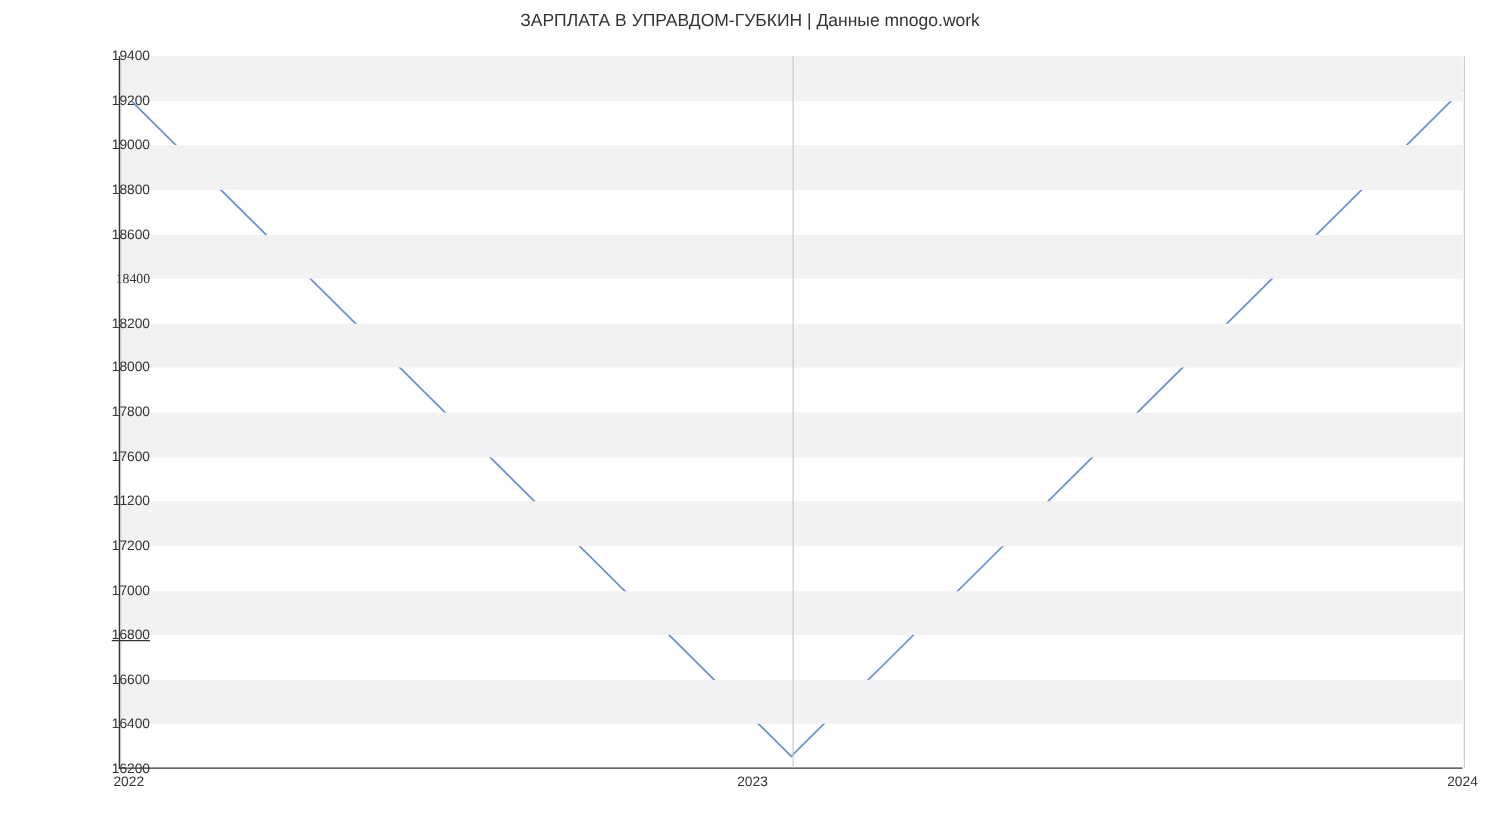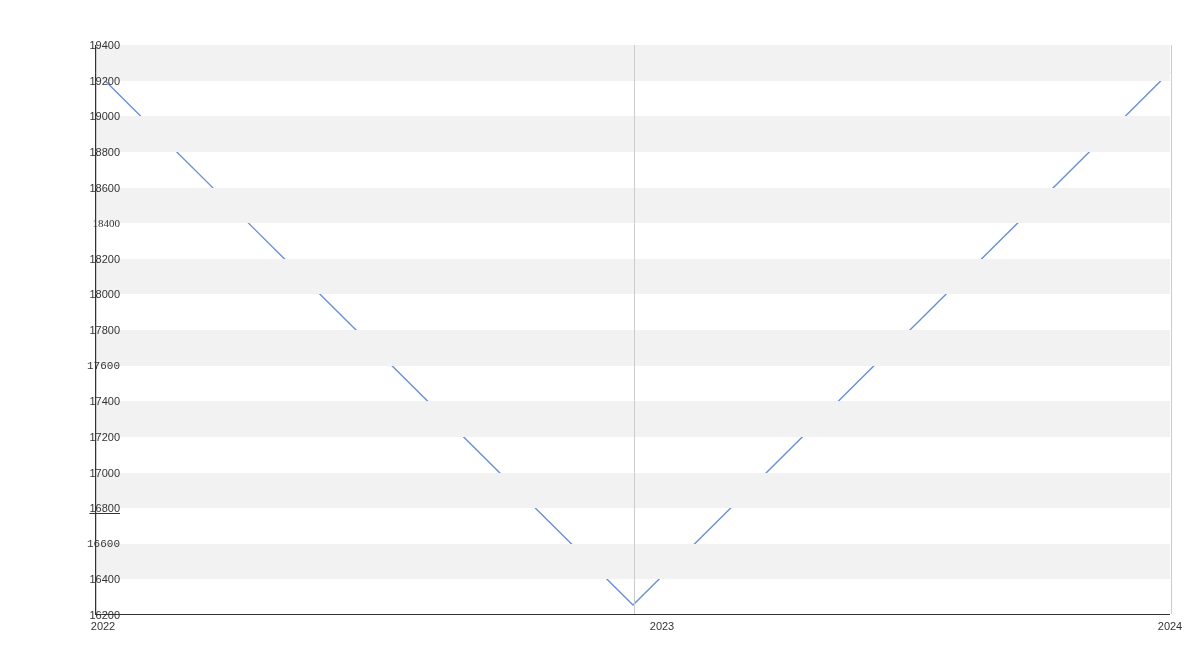--- a/index.html
+++ b/index.html
@@ -74,49 +74,50 @@
     top: 0;
     width: 100%;
     height: 100%;
     overflow: visible;
   }
 </style>
 </head>
 <body>
 
 <div class="chart-wrap">
+  <div class="title">ЗАРПЛАТА В  УПРАВДОМ-ГУБКИН | Данные mnogo.work</div>
   <div class="plot" id="plot">
     <svg class="line" id="linesvg" preserveAspectRatio="none" viewBox="0 0 1075 570">
         <path d="M0 26.71875 L537.5 561.09375 L1075 26.71875" fill="none" stroke="#6a8ed8" stroke-width="1.4"></path>
       </svg>
   <div class="stripe" style="top: 498.75px; height: 35.625px;"></div>
       <div class="stripe" style="top: 427.5px; height: 35.625px;"></div>
       <div class="stripe" style="top: 356.25px; height: 35.625px;"></div>
       <div class="stripe" style="top: 285px; height: 35.625px;"></div>
       <div class="stripe" style="top: 213.75px; height: 35.625px;"></div>
       <div class="stripe" style="top: 142.5px; height: 35.625px;"></div>
       <div class="stripe" style="top: 71.25px; height: 35.625px;"></div>
       <div class="stripe" style="top: 0px; height: 35.625px;"></div>
       <div class="gline vgline" style="left: 0px;"></div>
       <div class="gline vgline" style="left: 537.5px;"></div>
       <div class="gline vgline" style="left: 1075px;"></div>
     </div>
 <div class="ytick" style="top: 615px;">16200</div>
     <div class="ytick" style="top: 579.375px;">16400</div>
-    <div class="ytick" style="top: 543.75px; font-family: Liberation Mono, monospace;">16600</div>
+    <div class="ytick" style="top: 543.75px;">16600</div>
     <div class="ytick" style="top: 508.125px; text-decoration: underline;">16800</div>
     <div class="ytick" style="top: 472.5px;">17000</div>
     <div class="ytick" style="top: 436.875px;">17200</div>
-    <div class="ytick" style="top: 401.25px;">17400</div>
-    <div class="ytick" style="top: 365.625px; font-family: Liberation Mono, monospace;">17600</div>
+    <div class="ytick" style="top: 401.25px;">11200</div>
+    <div class="ytick" style="top: 365.625px;">17600</div>
     <div class="ytick" style="top: 330px; margin-left: 36px;">17800</div>
     <div class="ytick" style="top: 294.375px;">18000</div>
     <div class="ytick" style="top: 258.75px;">18200</div>
     <div class="ytick" style="top: 223.125px; font-family: Liberation Serif, serif;">18400</div>
     <div class="ytick" style="top: 187.5px;">18600</div>
     <div class="ytick" style="top: 151.875px; margin-left: 35px;">18800</div>
     <div class="ytick" style="top: 116.25px;">19000</div>
     <div class="ytick" style="top: 80.625px;">19200</div>
     <div class="ytick" style="top: 45px;">19400</div>
     <div class="xtick" style="left: 103px;">2022</div>
-    <div class="xtick" style="left: 662px;">2023</div>
+    <div class="xtick" style="left: 602px;">2023</div>
     <div class="xtick" style="left: 1170px;">2024</div>
   </div>
 
 </body></html>

